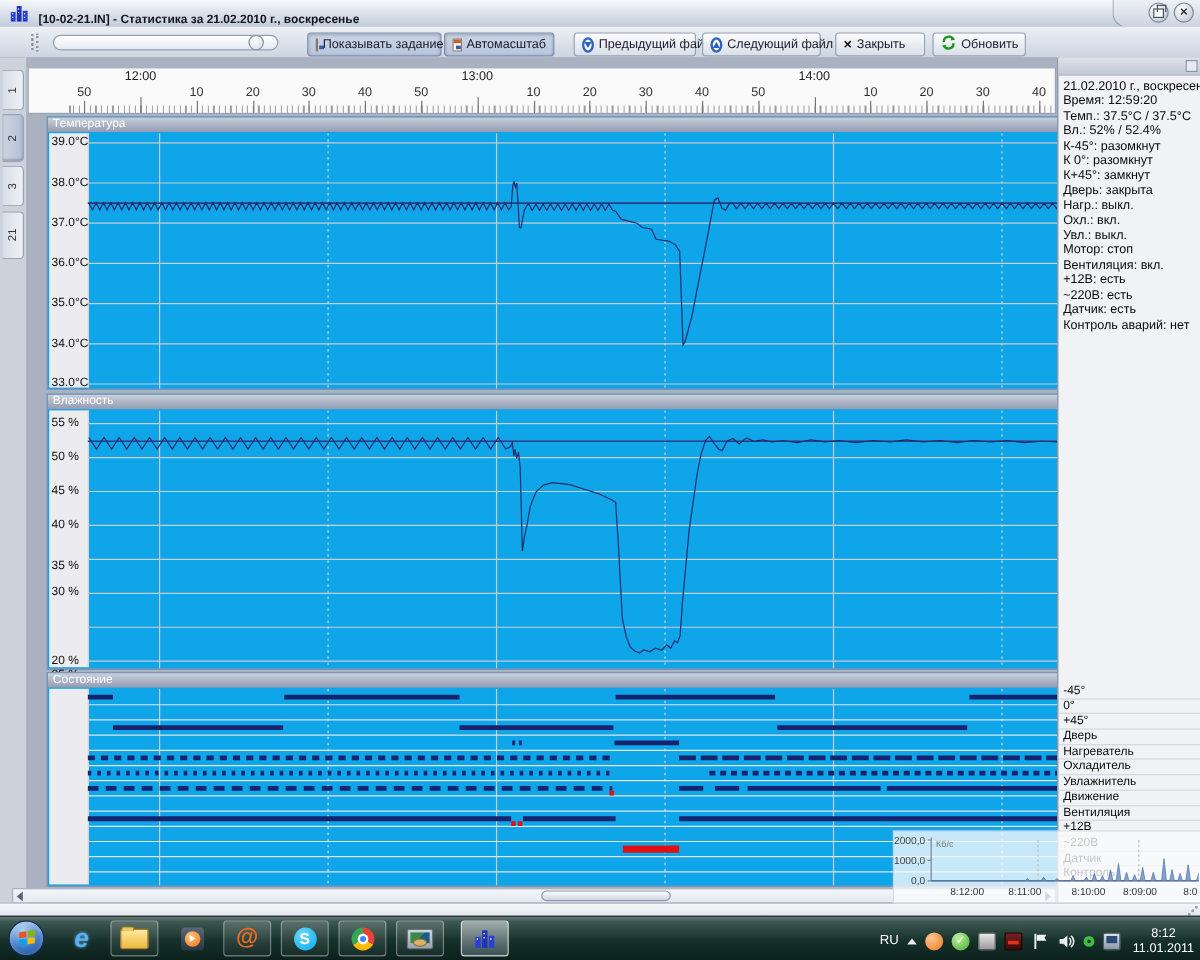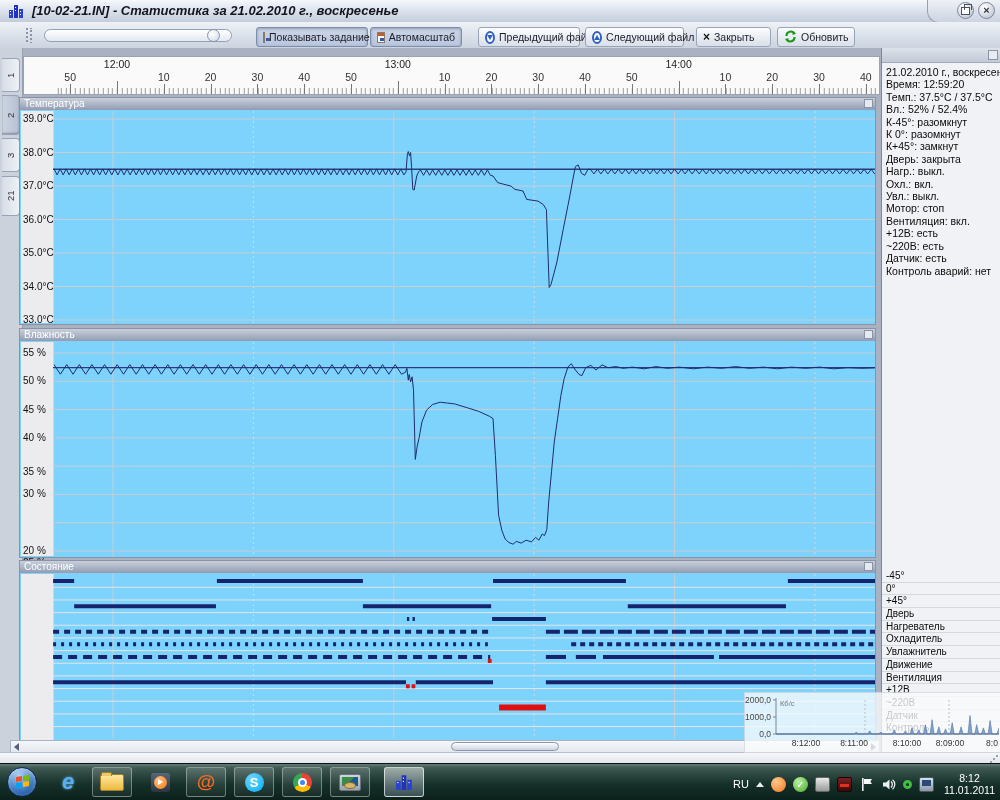--- a/index.html
+++ b/index.html
@@ -2,21 +2,21 @@
 <html><head>
 <meta charset="utf-8">
 <style>
   html,body{margin:0;padding:0}
   body{width:1000px;height:800px;position:relative;overflow:hidden;
        font-family:"Liberation Sans",sans-serif;background:#23403a;}
   
   .window{position:absolute;left:0;top:0;width:1000px;height:764px;background:#b7bdca;}
   .titlebar{position:absolute;left:0;top:0;right:0;height:22px;
     background:linear-gradient(#f5f8fc,#dde4ee 45%,#c3ccda);border-bottom:1px solid #8a93a5;}
-  .title-text{position:absolute;left:32px;top:0;line-height:22px;font-size:13px;font-weight:bold;color:#14141f;font-style:italic;}
+  .title-text{position:absolute;left:32px;top:6px;line-height:22px;font-size:10px;font-weight:bold;color:#14141f;}
   .app-icon{position:absolute;left:8px;top:3px;width:16px;height:16px;}
   .win-tab{position:absolute;right:0;top:0;width:72px;height:22px;
     background:linear-gradient(#eef1f6,#ccd4e1);border-left:1px solid #98a1b2;
     border-bottom:1px solid #98a1b2;border-bottom-left-radius:12px;}
   .wbtn{position:absolute;top:2px;width:17px;height:17px;border-radius:50%;border:1px solid #7e8798;
     background:radial-gradient(circle at 35% 30%,#ffffff,#d2d9e4 60%,#a9b2c3);
     display:flex;align-items:center;justify-content:center;box-sizing:border-box;}
   .wbtn.restore{right:26px}.wbtn.close{right:5px;font-size:11px;font-weight:bold;color:#333;line-height:15px}
   .rg{width:7px;height:6px;border:1px solid #4a4f5c;background:#fff;position:relative}
   .rg:before{content:"";position:absolute;left:2px;top:-4px;width:6px;height:5px;border:1px solid #4a4f5c;border-bottom:none;background:transparent}
@@ -51,21 +51,21 @@
   .vtab.sel{background:linear-gradient(90deg,#b6c0d2,#cdd5e2);box-shadow:inset 0 1px 2px rgba(20,30,60,.35);}
   
   .ruler{position:absolute;left:23px;top:8px;width:857px;height:39px;background:#fafafb;
     border:1px solid #9aa3b4;box-sizing:border-box;}
   .hour-label{position:absolute;top:1px;font-size:10.5px;color:#222;transform:translateX(-50%);white-space:nowrap}
   .min-label{position:absolute;top:14px;font-size:10.5px;color:#333;transform:translateX(-50%)}
   .rtick{position:absolute;bottom:0;width:1px;background:#777}
   .minor-ticks{position:absolute;bottom:0;left:33px;width:822px;height:6px;
     background:repeating-linear-gradient(to right,#9a9a9a 0 1px,transparent 1px 4.68px);background-position:3.8px 0;}
   
-  .panel{position:absolute;left:19px;width:857px;background:#7dd3fc;border:1px solid #8a93a5;box-sizing:border-box;}
+  .panel{position:absolute;left:39px;width:857px;background:#0ea5e9;border:1px solid #8a93a5;box-sizing:border-box;}
   .panel-header{position:relative;height:12px;background:linear-gradient(#c9d0db,#929cb2);
     color:#fff;font-size:10px;line-height:12px;padding-left:4px;}
   .panel-btn{position:absolute;right:2px;top:1px;width:9px;height:9px;background:#e6eaf0;border:1px solid #8a94a6;box-sizing:border-box;}
   .gutter{position:absolute;left:1px;top:13px;bottom:1px;width:32px;background:#ececee;border-right:1px solid #d6d6da;}
   .ylabel{position:absolute;left:2px;font-size:10px;color:#101010;white-space:nowrap}
   svg.plot{position:absolute;left:33px;top:13px;display:block}
   
   .hscroll{position:absolute;left:10px;top:692px;width:870px;height:13px;
     background:linear-gradient(#f4f6f9,#e4e8ee);border:1px solid #aab3c2;box-sizing:border-box;}
   .harrow{position:absolute;top:2px;width:0;height:0;border-top:4px solid transparent;border-bottom:4px solid transparent;}
@@ -319,21 +319,21 @@
           <line x1="340.79999999999995" x2="340.79999999999995" y1="0" y2="215" stroke="#c9ccd1" stroke-width="1"></line>
           <line x1="621.5999999999999" x2="621.5999999999999" y1="0" y2="215" stroke="#c9ccd1" stroke-width="1"></line>
           <line x1="200.39999999999998" x2="200.39999999999998" y1="0" y2="215" stroke="#d6d9dd" stroke-width="1" stroke-dasharray="2 3"></line>
           <line x1="481.2" x2="481.2" y1="0" y2="215" stroke="#d6d9dd" stroke-width="1" stroke-dasharray="2 3"></line>
           <line x1="762" x2="762" y1="0" y2="215" stroke="#d6d9dd" stroke-width="1" stroke-dasharray="2 3"></line>
           <line x1="0" x2="822" y1="25.70820000000001" y2="25.70820000000001" stroke="#2c3b80" stroke-width="1.3"></line>
           <polyline points="1.0,22.6 7.4,32.2 13.7,22.6 20.0,32.2 26.3,22.6 32.6,32.2 38.9,22.6 45.3,32.2 51.6,22.6 57.9,32.2 64.2,22.6 70.5,32.2 76.8,22.6 83.2,32.2 89.5,22.6 95.8,32.2 102.1,22.6 108.4,32.2 114.8,22.6 121.1,32.2 127.4,22.6 133.7,32.2 140.0,22.6 146.3,32.2 152.7,22.6 159.0,32.2 165.3,22.6 171.6,32.2 177.9,22.6 184.3,32.2 190.6,22.6 196.9,32.2 203.2,22.6 209.5,32.2 215.8,22.6 222.2,32.2 228.5,22.6 234.8,32.2 241.1,22.6 247.4,32.2 253.8,22.6 260.1,32.2 266.4,22.6 272.7,32.2 279.0,22.6 285.3,32.2 291.7,22.6 298.0,32.2 304.3,22.6 310.6,32.2 316.9,22.6 323.3,32.2 329.6,22.6 335.9,32.2 342.2,22.6 348.5,32.2 352.5,30.2 353.9,26.3 355.3,38.2 356.2,32.5 357.6,39.9 359.1,34.8 360.5,47.8 362.3,117.4 364.2,104.3 366.1,95.9 368.9,80.0 373.6,68.1 379.6,62.5 387.1,60.2 394.6,61.1 401.6,61.9 414.7,65.9 425.5,69.3 436.7,74.4 440.0,76.6 442.4,113.4 445.6,173.4 448.9,188.6 452.2,197.1 455.9,200.5 460.1,202.2 463.4,199.4 468.1,201.1 473.2,198.2 478.4,199.9 482.6,195.4 485.9,198.2 489.2,192.0 491.5,193.7 493.8,187.5 495.7,159.8 498.5,129.8 501.3,99.8 504.6,76.6 507.9,53.4 511.2,36.5 514.9,25.1 518.2,21.7 522.4,28.0 526.1,32.5 528.9,33.6 532.7,25.7 537.8,23.4 543.0,28.0 549.1,22.9 555.1,25.7 563.1,24.6 570.1,26.3 579.5,25.1 591.2,26.8 602.9,24.6 614.6,26.3 626.3,25.1 640.3,26.8 654.4,25.1 668.4,26.3 682.4,24.6 696.5,26.3 710.5,25.1 724.6,26.8 738.6,25.1 752.6,26.3 766.7,25.1 780.7,26.8 794.8,25.7 808.8,26.3 824.7,25.7" fill="none" stroke="#1e2d6e" stroke-width="1"></polyline>
         </svg>
     </div>
 
-    <div class="panel" style="top:512px;height:203px">
+    <div class="panel" style="top:512px;height:179px">
       <div class="panel-header">
         <span>Состояние</span>
         <span class="panel-btn"></span>
       </div>
       <div class="gutter"></div>
       <svg class="plot" id="svg-state" width="822" height="164">
           <line x1="60" x2="60" y1="0" y2="164" stroke="#c9ccd1" stroke-width="1"></line>
           <line x1="340.79999999999995" x2="340.79999999999995" y1="0" y2="164" stroke="#c9ccd1" stroke-width="1"></line>
           <line x1="621.5999999999999" x2="621.5999999999999" y1="0" y2="164" stroke="#c9ccd1" stroke-width="1"></line>
           <line x1="200.39999999999998" x2="200.39999999999998" y1="0" y2="164" stroke="#d6d9dd" stroke-width="1" stroke-dasharray="2 3"></line>

